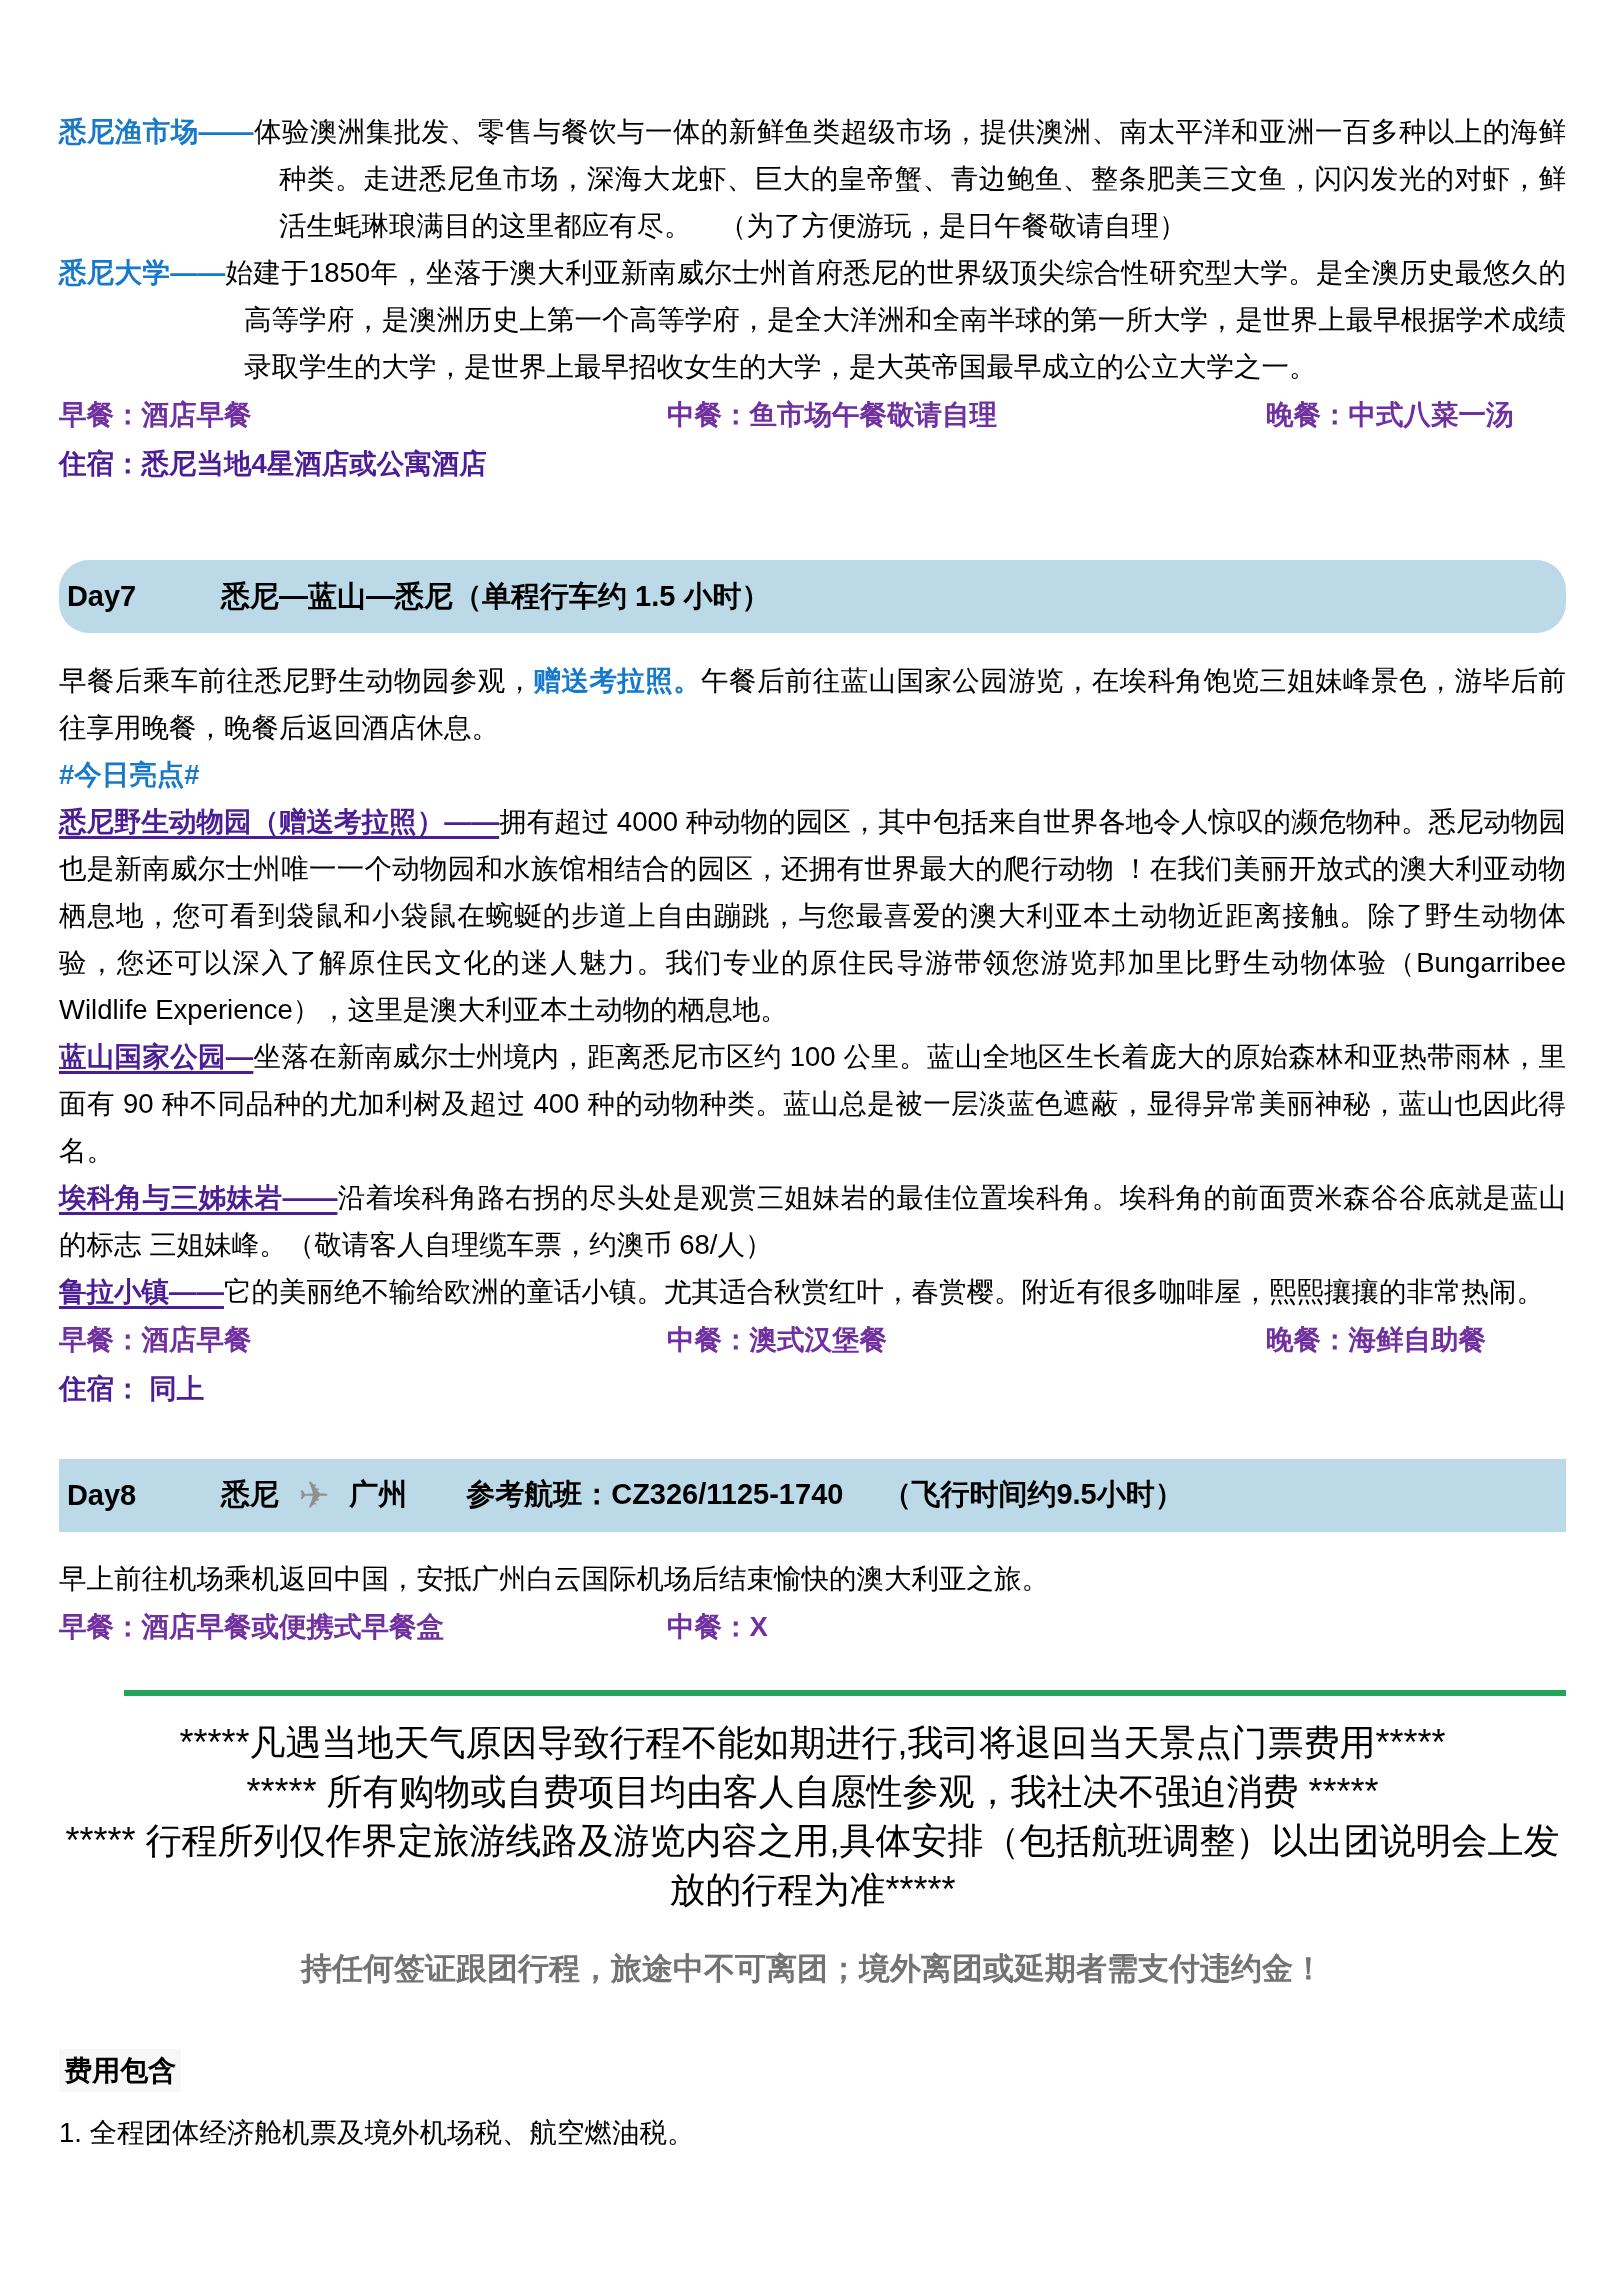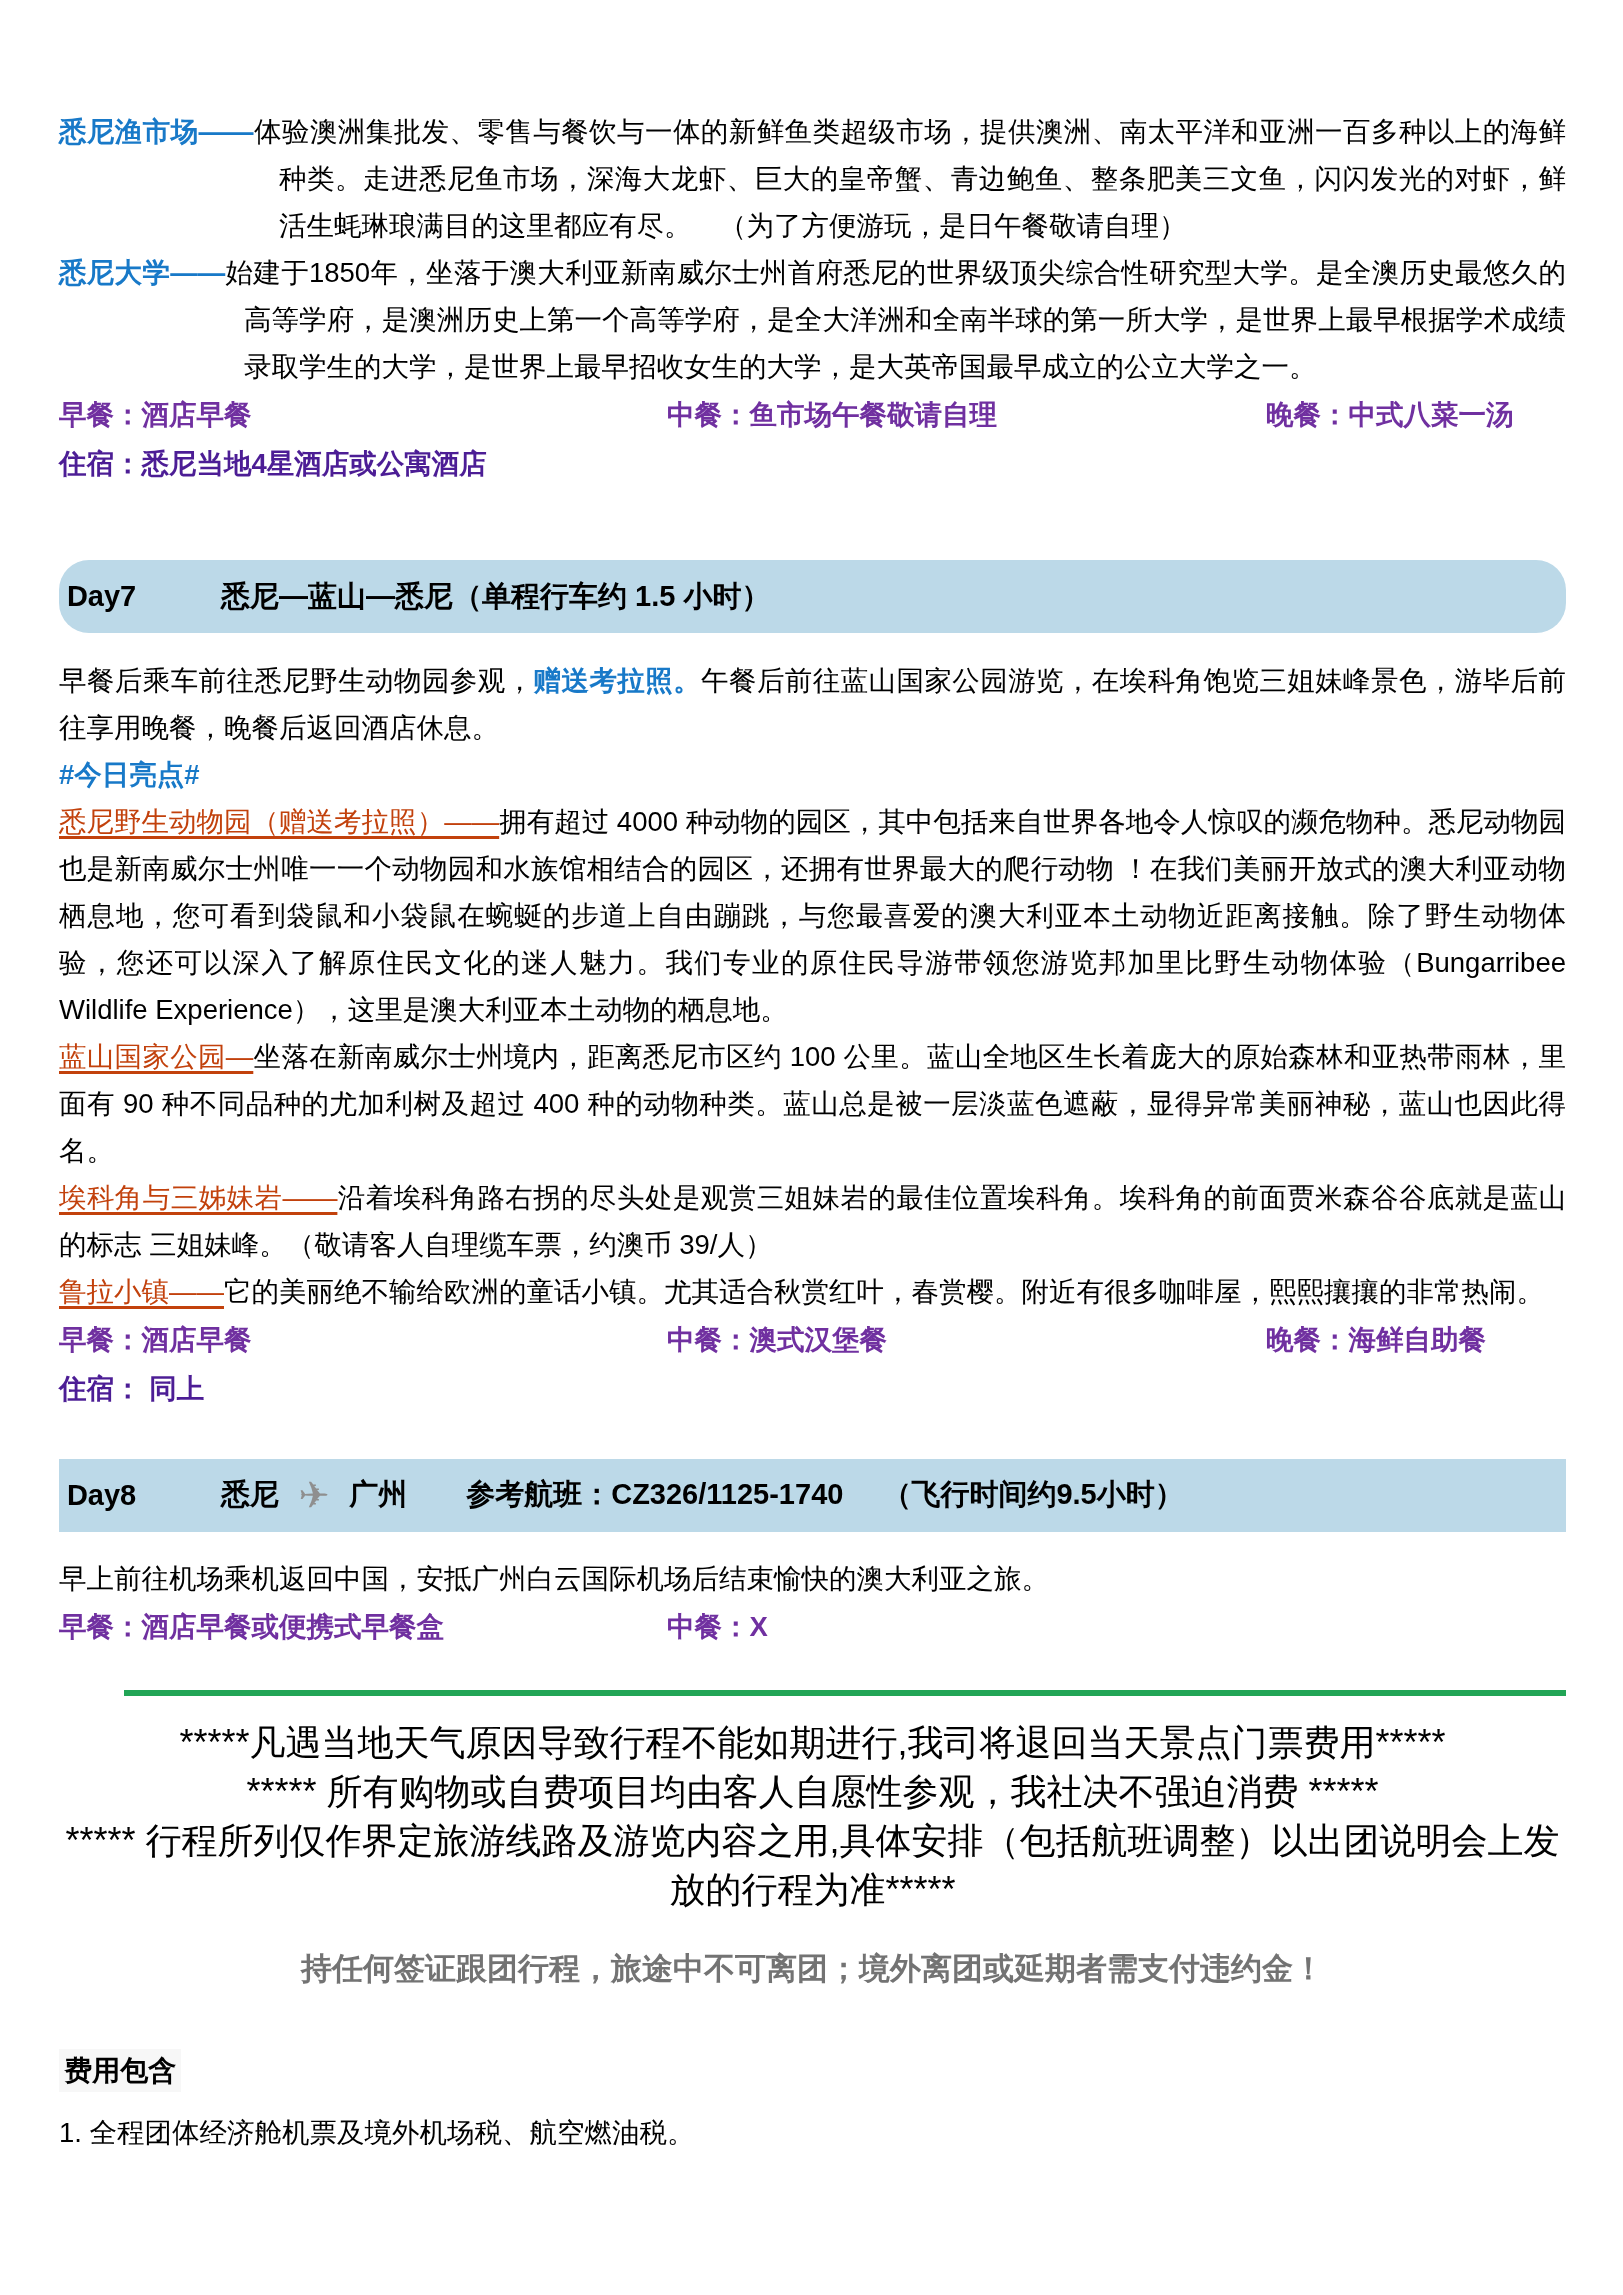--- a/index.html
+++ b/index.html
@@ -11,21 +11,21 @@
     color:#000000;
     overflow:hidden;
   }
   .content { position:absolute; left:59px; width:1507px; top:16px; }
 
   .p { font-size:27.5px; line-height:47px; text-align:justify; margin:0; }
   .hang-a { padding-left:220px; text-indent:-220px; }
   .hang-b { padding-left:185px; text-indent:-185px; }
 
   .blue  { color:#1879c8; font-weight:700; }
-  .blue-u{ color:#c2410c; font-weight:400; text-decoration:underline;
+  .blue-u{ color:#4c1d95; font-weight:700; text-decoration:underline;
            text-decoration-thickness:2.6px; text-underline-offset:5.2px; }
 
   .meals { display:grid; grid-template-columns:592px 583px 1fr;
            font-size:27.5px; line-height:49px; font-weight:700; color:#7030a0; margin:0;gap:16px; }
   .stay  { font-size:27.5px; line-height:49px; font-weight:700; color:#4c1d95; margin:0; }
 
   .day-bar { background:#bcd9e8; height:73px; display:flex; align-items:center;
              font-size:29px; font-weight:700; color:#000; }
   .day-label { width:162px; padding-left:7.9px; box-sizing:border-box; flex:0 0 auto; }
   .bar-gap-s { margin-right:39px; }
@@ -70,21 +70,21 @@
       <span class="day-label">Day7</span>
       <span>悉尼—蓝山—悉尼（单程行车约 1.5 小时）</span>
     </div>
 
     <p class="p mt-intro"><span>早餐后乘车前往悉尼野生动物园参观，</span><span class="blue">赠送考拉照。</span><span>午餐后前往蓝山国家公园游览，在埃科角饱览三姐妹峰景色，游毕后前往享用晚餐，晚餐后返回酒店休息。</span></p>
 
     <p class="p"><span class="blue">#今日亮点#</span></p>
 
     <p class="p"><span class="blue-u">悉尼野生动物园（赠送考拉照）——</span><span>拥有超过 4000 种动物的园区，其中包括来自世界各地令人惊叹的濒危物种。悉尼动物园也是新南威尔士州唯一一个动物园和水族馆相结合的园区，还拥有世界最大的爬行动物 ！在我们美丽开放式的澳大利亚动物栖息地，您可看到袋鼠和小袋鼠在蜿蜒的步道上自由蹦跳，与您最喜爱的澳大利亚本土动物近距离接触。除了野生动物体验，您还可以深入了解原住民文化的迷人魅力。我们专业的原住民导游带领您游览邦加里比野生动物体验（Bungarribee Wildlife Experience），这里是澳大利亚本土动物的栖息地。</span></p>
     <p class="p"><span class="blue-u">蓝山国家公园—</span><span>坐落在新南威尔士州境内，距离悉尼市区约 100 公里。蓝山全地区生长着庞大的原始森林和亚热带雨林，里面有 90 种不同品种的尤加利树及超过 400 种的动物种类。蓝山总是被一层淡蓝色遮蔽，显得异常美丽神秘，蓝山也因此得名。</span></p>
-    <p class="p"><span class="blue-u">埃科角与三姊妹岩——</span><span>沿着埃科角路右拐的尽头处是观赏三姐妹岩的最佳位置埃科角。埃科角的前面贾米森谷谷底就是蓝山的标志 三姐妹峰。（敬请客人自理缆车票，约澳币 39/人）</span></p>
+    <p class="p"><span class="blue-u">埃科角与三姊妹岩——</span><span>沿着埃科角路右拐的尽头处是观赏三姐妹岩的最佳位置埃科角。埃科角的前面贾米森谷谷底就是蓝山的标志 三姐妹峰。（敬请客人自理缆车票，约澳币 68/人）</span></p>
     <p class="p"><span class="blue-u">鲁拉小镇——</span><span>它的美丽绝不输给欧洲的童话小镇。尤其适合秋赏红叶，春赏樱。附近有很多咖啡屋，熙熙攘攘的非常热闹。</span></p>
 
     <div class="meals">
       <span>早餐：酒店早餐</span>
       <span>中餐：澳式汉堡餐</span>
       <span>晚餐：海鲜自助餐</span>
     </div>
     <p class="stay">住宿： 同上</p>
 
     <div class="day-bar mt-day8">

